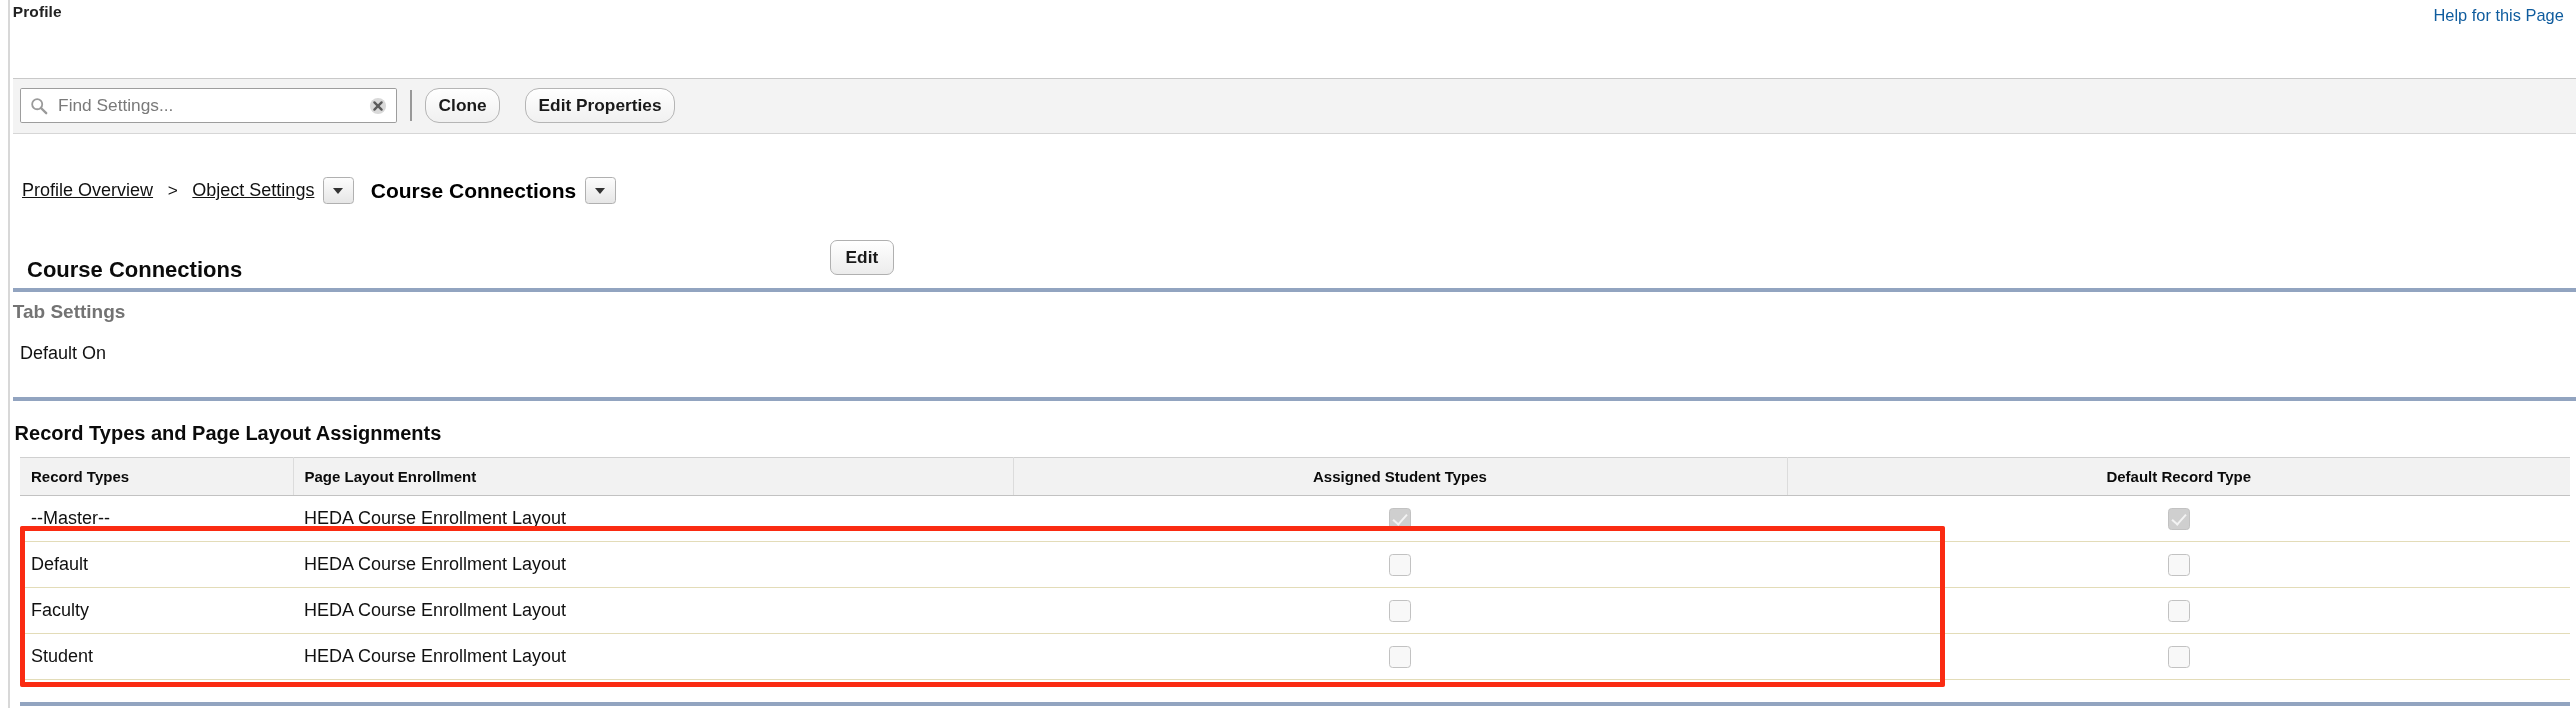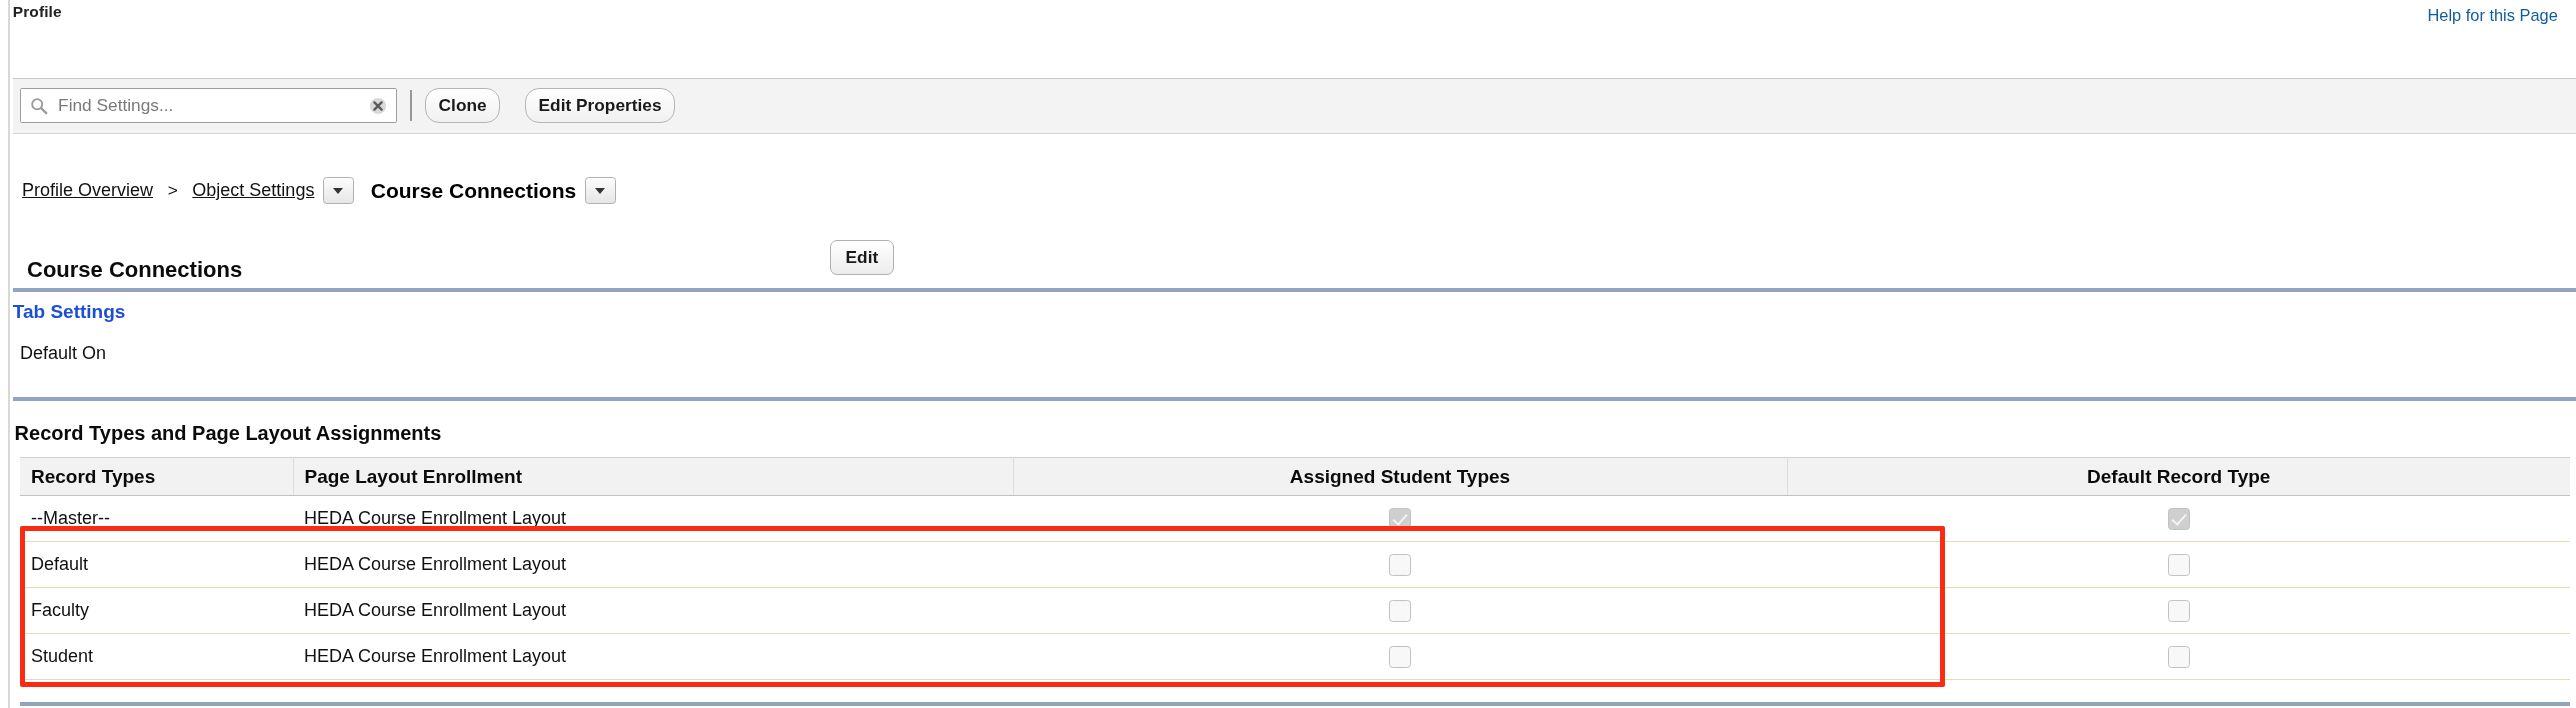--- a/index.html
+++ b/index.html
@@ -40,21 +40,21 @@
     position: absolute; left: 0; top: 2.7px;
     font-size: 15.5px; font-weight: bold; color: #222;
     letter-spacing: 0.1px;
   }
   .page-title {
     position: absolute; left: 0; top: 16.4px;
     font-size: 34px; font-weight: normal; color: #161616;
     letter-spacing: -0.2px; white-space: nowrap;
   }
   .help-link {
-    position: absolute; right: 18px; top: 5.5px;
+    position: absolute; right: 12px; top: 5.5px;
     font-size: 16.4px; color: #0f5c9e; text-decoration: none;
     white-space: nowrap;
   }
 
   .header-rule {
     position: absolute; left: 12.8px; top: 78px;
     width: 2563px; height: 0.9px; background: #c9c9c9;
   }
 
   
@@ -159,21 +159,21 @@
     font-size: 17.3px; font-weight: bold; color: #1a1a1a;
     cursor: pointer;
   }
   .rule-blue-1 {
     position: absolute; left: 12.8px; top: 288px;
     width: 2563px; height: 3.6px; background: #92a4c0;
   }
 
   .tab-settings-h {
     position: absolute; left: 12.8px; top: 301px;
-    font-size: 19px; font-weight: bold; color: #1d4ed8;
+    font-size: 19px; font-weight: bold; color: #737373;
   }
   .default-on {
     position: absolute; left: 20px; top: 343px;
     font-size: 18px; color: #111;
   }
 
   
   .rule-blue-2 {
     position: absolute; left: 12.8px; top: 397px;
     width: 2563px; height: 3.6px; background: #92a4c0;
@@ -192,21 +192,21 @@
     font-size: 18px;
     color: #111;
   }
   .tbl th {
     background: #f2f2f2;
     border-top: 0.9px solid #d0d0d0;
     border-bottom: 1.8px solid #c2c2c2;
     border-right: 0.9px solid #dcdcdc;
     height: 38px;
     padding: 0 11px;
-    font-size: 19px;
+    font-size: 15px;
     font-weight: bold;
     color: #0b0b0b;
     text-align: left;
     vertical-align: middle;
   }
   .tbl th.ctr { text-align: center; }
   .tbl th:last-child { border-right: 0; }
   .tbl td {
     height: 46px;
     padding: 0 11px;

